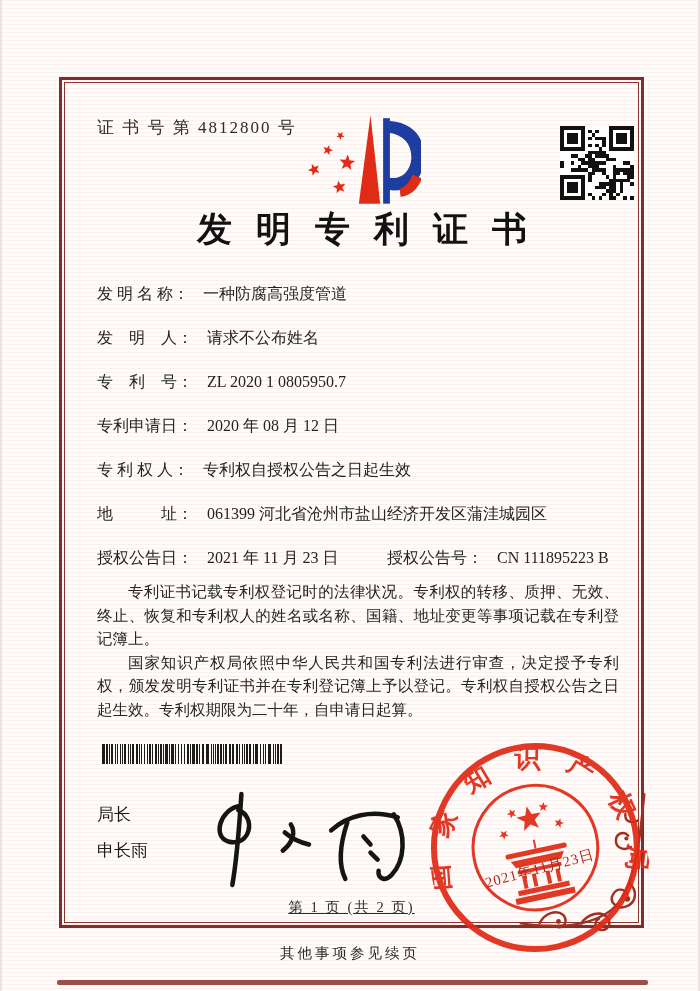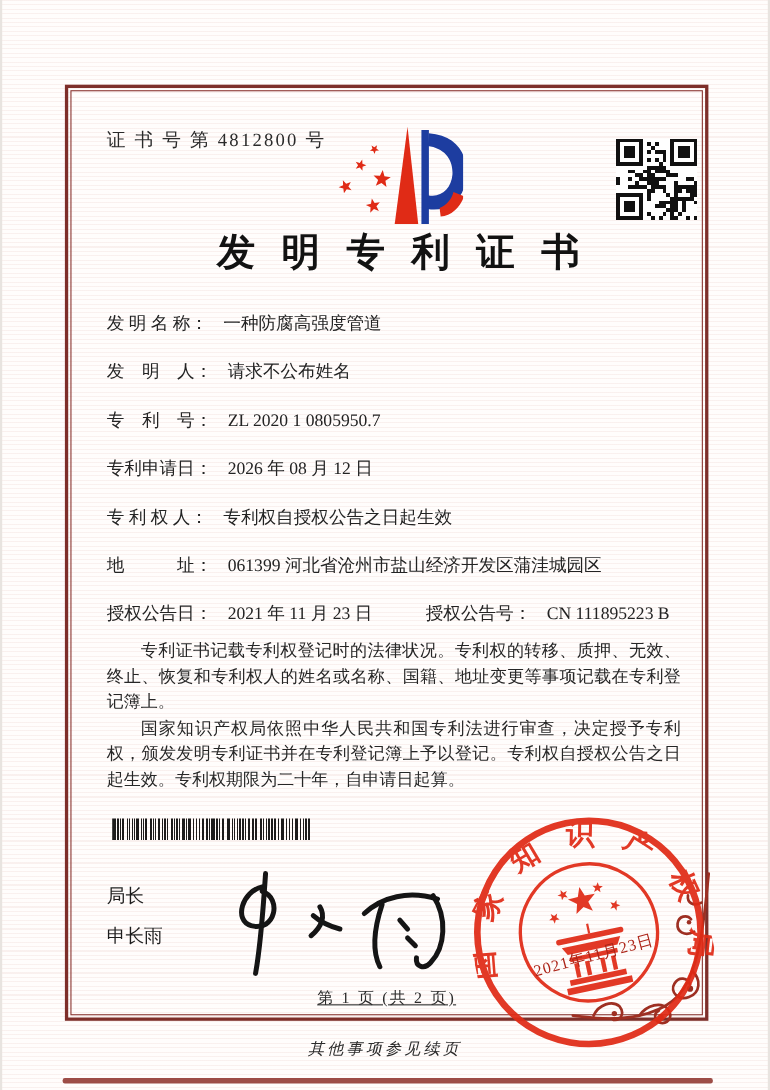--- a/index.html
+++ b/index.html
@@ -46,21 +46,21 @@
   .seal{
     position:absolute;left:426px;top:740px;width:216px;height:216px;
     transform:rotate(-12deg);opacity:0.93;
   }
   .page-no{
     position:absolute;left:57px;top:898px;width:585px;text-align:center;
     font-size:14.5px;letter-spacing:2px;color:#2b2b2b;text-decoration:underline;
   }
   .note{
     position:absolute;left:0;top:944px;width:100%;text-align:center;
-    font-size:14.5px;letter-spacing:3px;color:#2b2b2b;font-style:italic;
+    font-size:14.5px;letter-spacing:3px;color:#2b2b2b;
   }
   .flourish{position:absolute;right:-8px;bottom:-10px;width:132px;height:144px;}
   .bottom-strip{
     position:absolute;left:55px;right:50px;top:980px;height:5px;
     background:#8c2f28;border-radius:2px;opacity:.85;
   }
 </style>
 </head>
 <body>
 
@@ -239,21 +239,21 @@
     <div class="field-row">
       <span class="field-label">发　明　人：</span>
       <span class="field-value">请求不公布姓名</span>
     </div>
     <div class="field-row">
       <span class="field-label">专　利　号：</span>
       <span class="field-value">ZL 2020 1 0805950.7</span>
     </div>
     <div class="field-row">
       <span class="field-label">专利申请日：</span>
-      <span class="field-value">2026 年 08 月 12 日</span>
+      <span class="field-value">2020 年 08 月 12 日</span>
     </div>
     <div class="field-row">
       <span class="field-label">专 利 权 人：</span>
       <span class="field-value">专利权自授权公告之日起生效</span>
     </div>
     <div class="field-row">
       <span class="field-label">地　　　址：</span>
       <span class="field-value">061399 河北省沧州市盐山经济开发区蒲洼城园区</span>
     </div>
     <div class="field-row grant-row">

